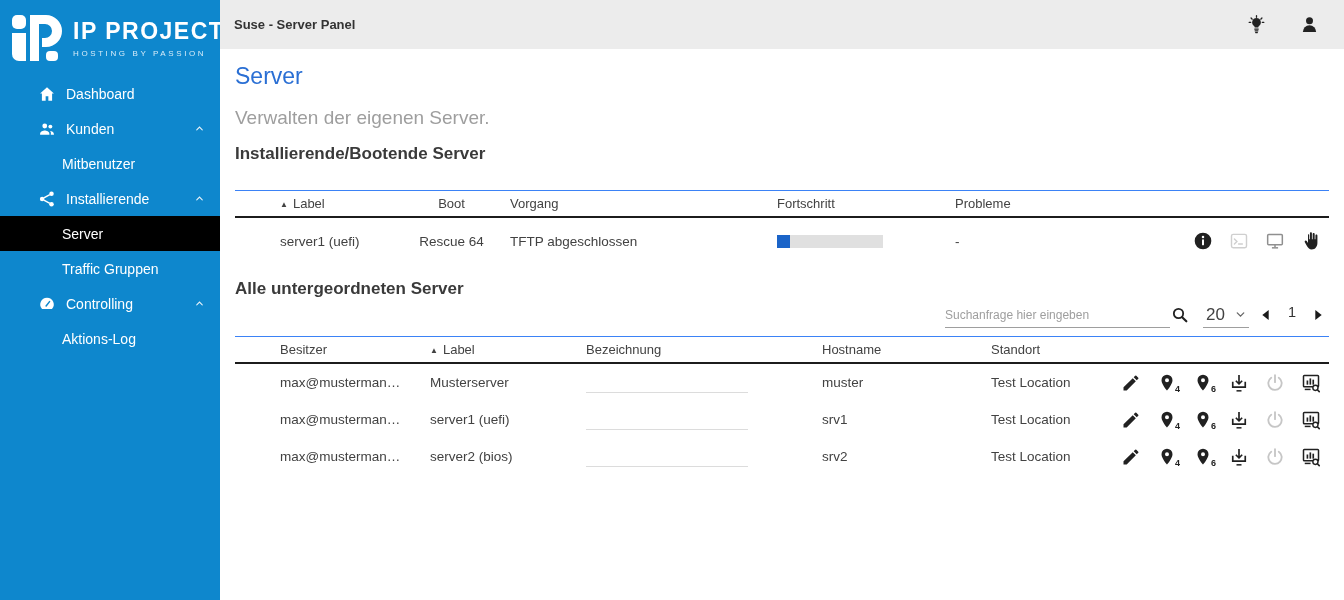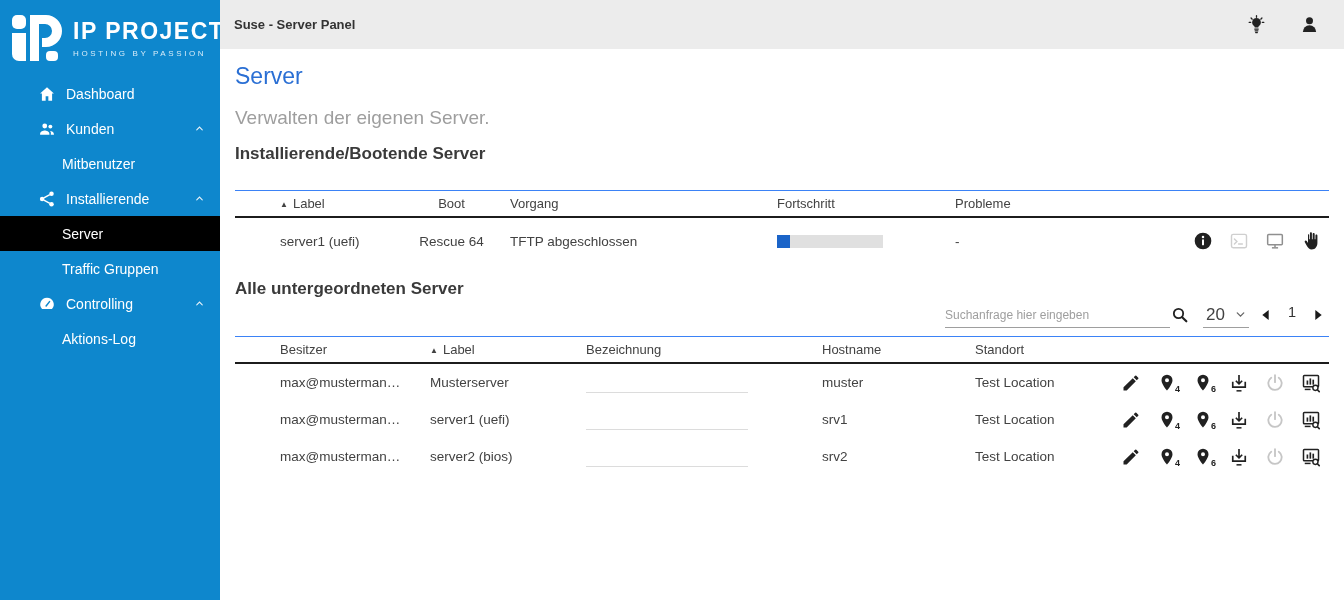--- a/index.html
+++ b/index.html
@@ -51,21 +51,21 @@
   .t1 .c-prob { flex:1;padding-left:27px; }
   .t1 .trow { height:46px; }
   .pbar { width:106px; height:13px; background:#e0e0e0; }
   .pfill { height:100%; background:#1b64c8; }
 
   .t2 { position:absolute; left:0; top:287px; width:1094px; }
   .t2 .c-besitzer { width:150px; white-space:nowrap; overflow:hidden; }
   .t2 .c-label { width:156px; }
   .t2 .c-bez { width:236px; }
   .t2 .c-host { width:153px; }
-  .t2 .c-standort { flex:1; }
+  .t2 .c-standort { flex:1;margin-left:16px; }
   .t2 .trow { height:37px; }
   .bez-input { width:162px; height:20px; border:none; border-bottom:1px solid #dcdcdc;
     background:transparent; font-size:13px; color:#424242; outline:none; }
 
   .row-actions { margin-left:auto; display:flex; align-items:center; gap:16px; padding-right:8px; }
   .aicon { width:20px; height:20px; cursor:pointer; position:relative; flex:0 0 auto; }
   .pin-num { position:absolute; right:-3px; bottom:-1px; font-size:9px; font-weight:bold; color:#212121; }
 
   
   .controls { position:absolute; left:0; top:250px; width:1094px; height:32px; }

